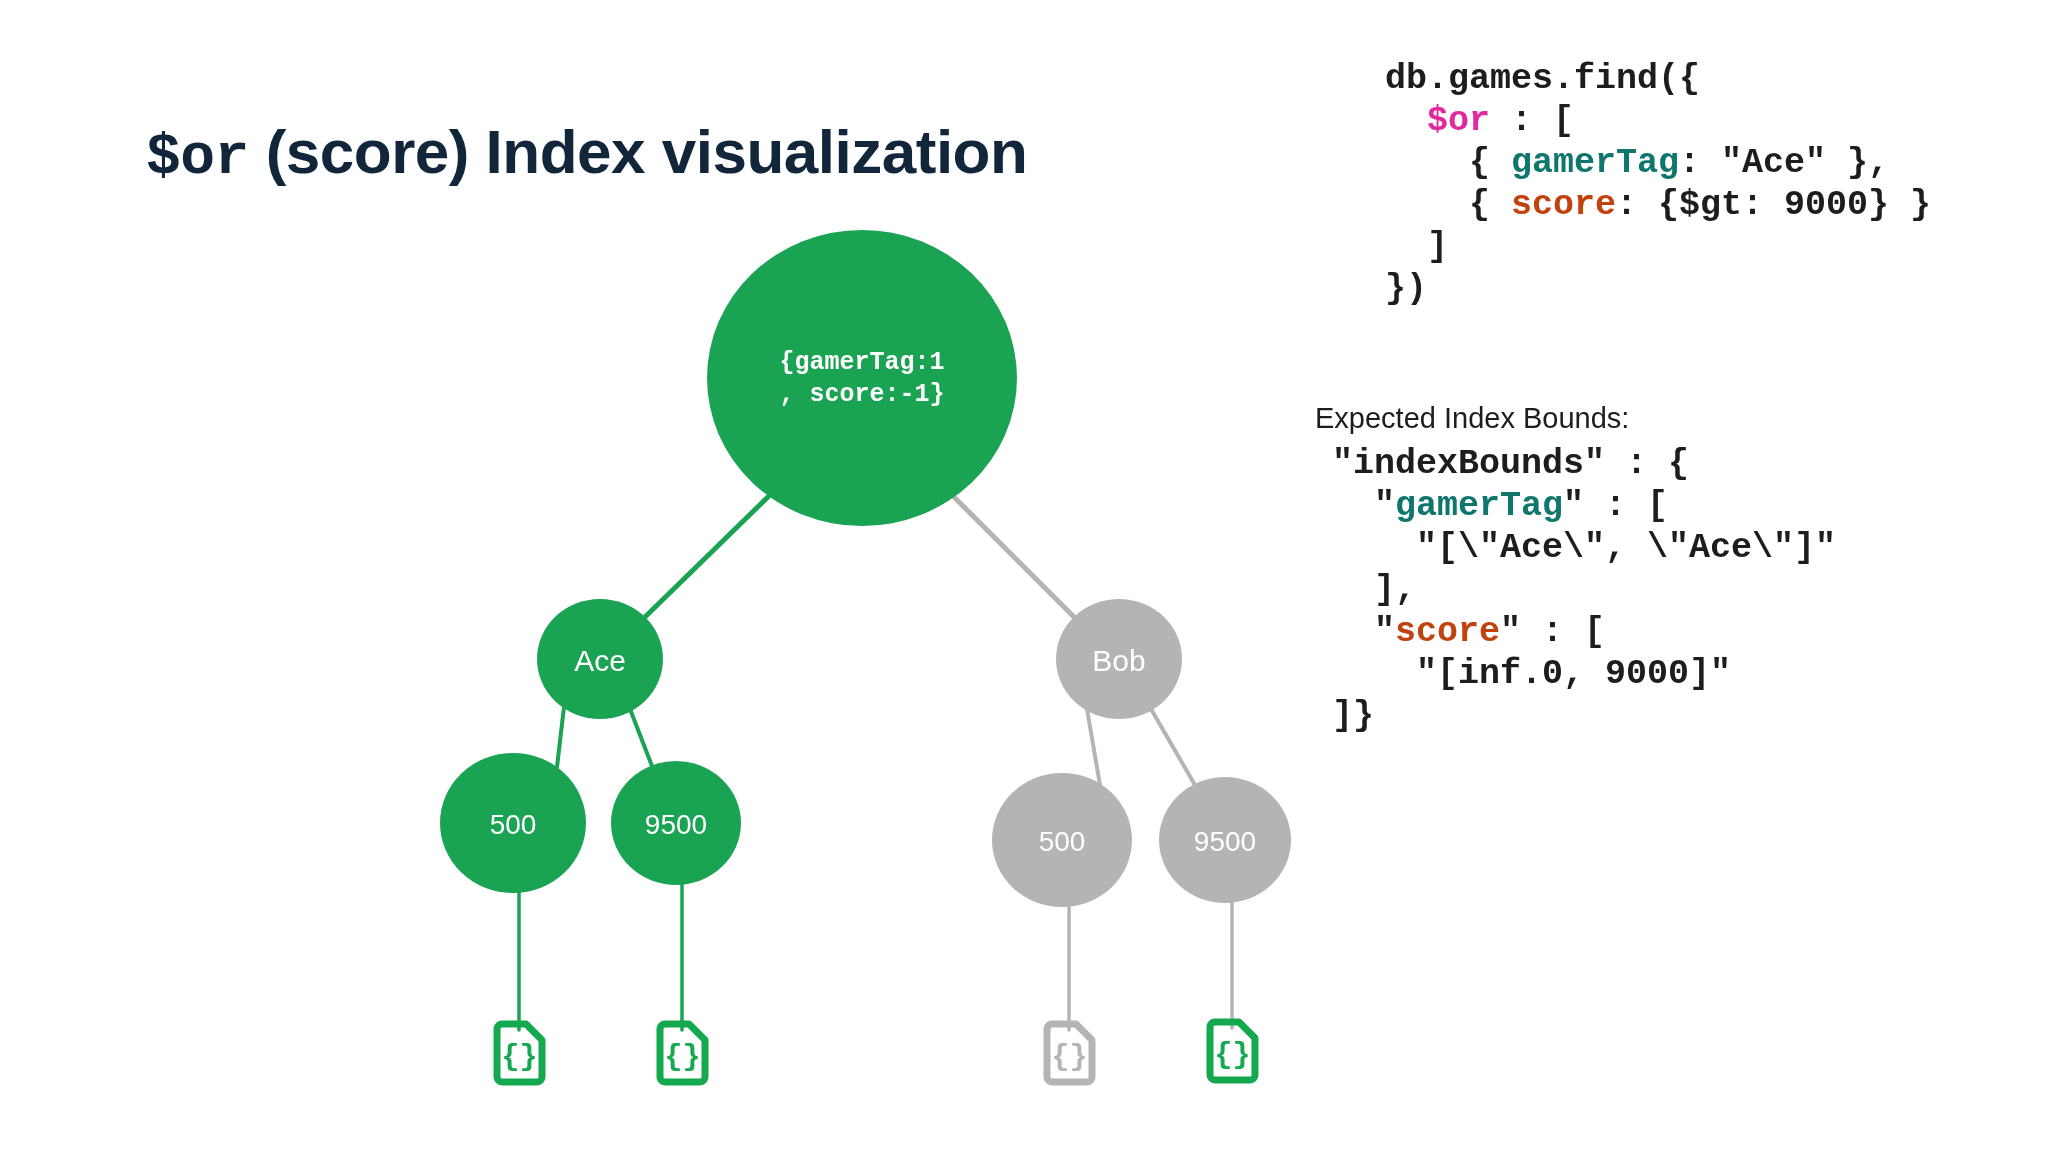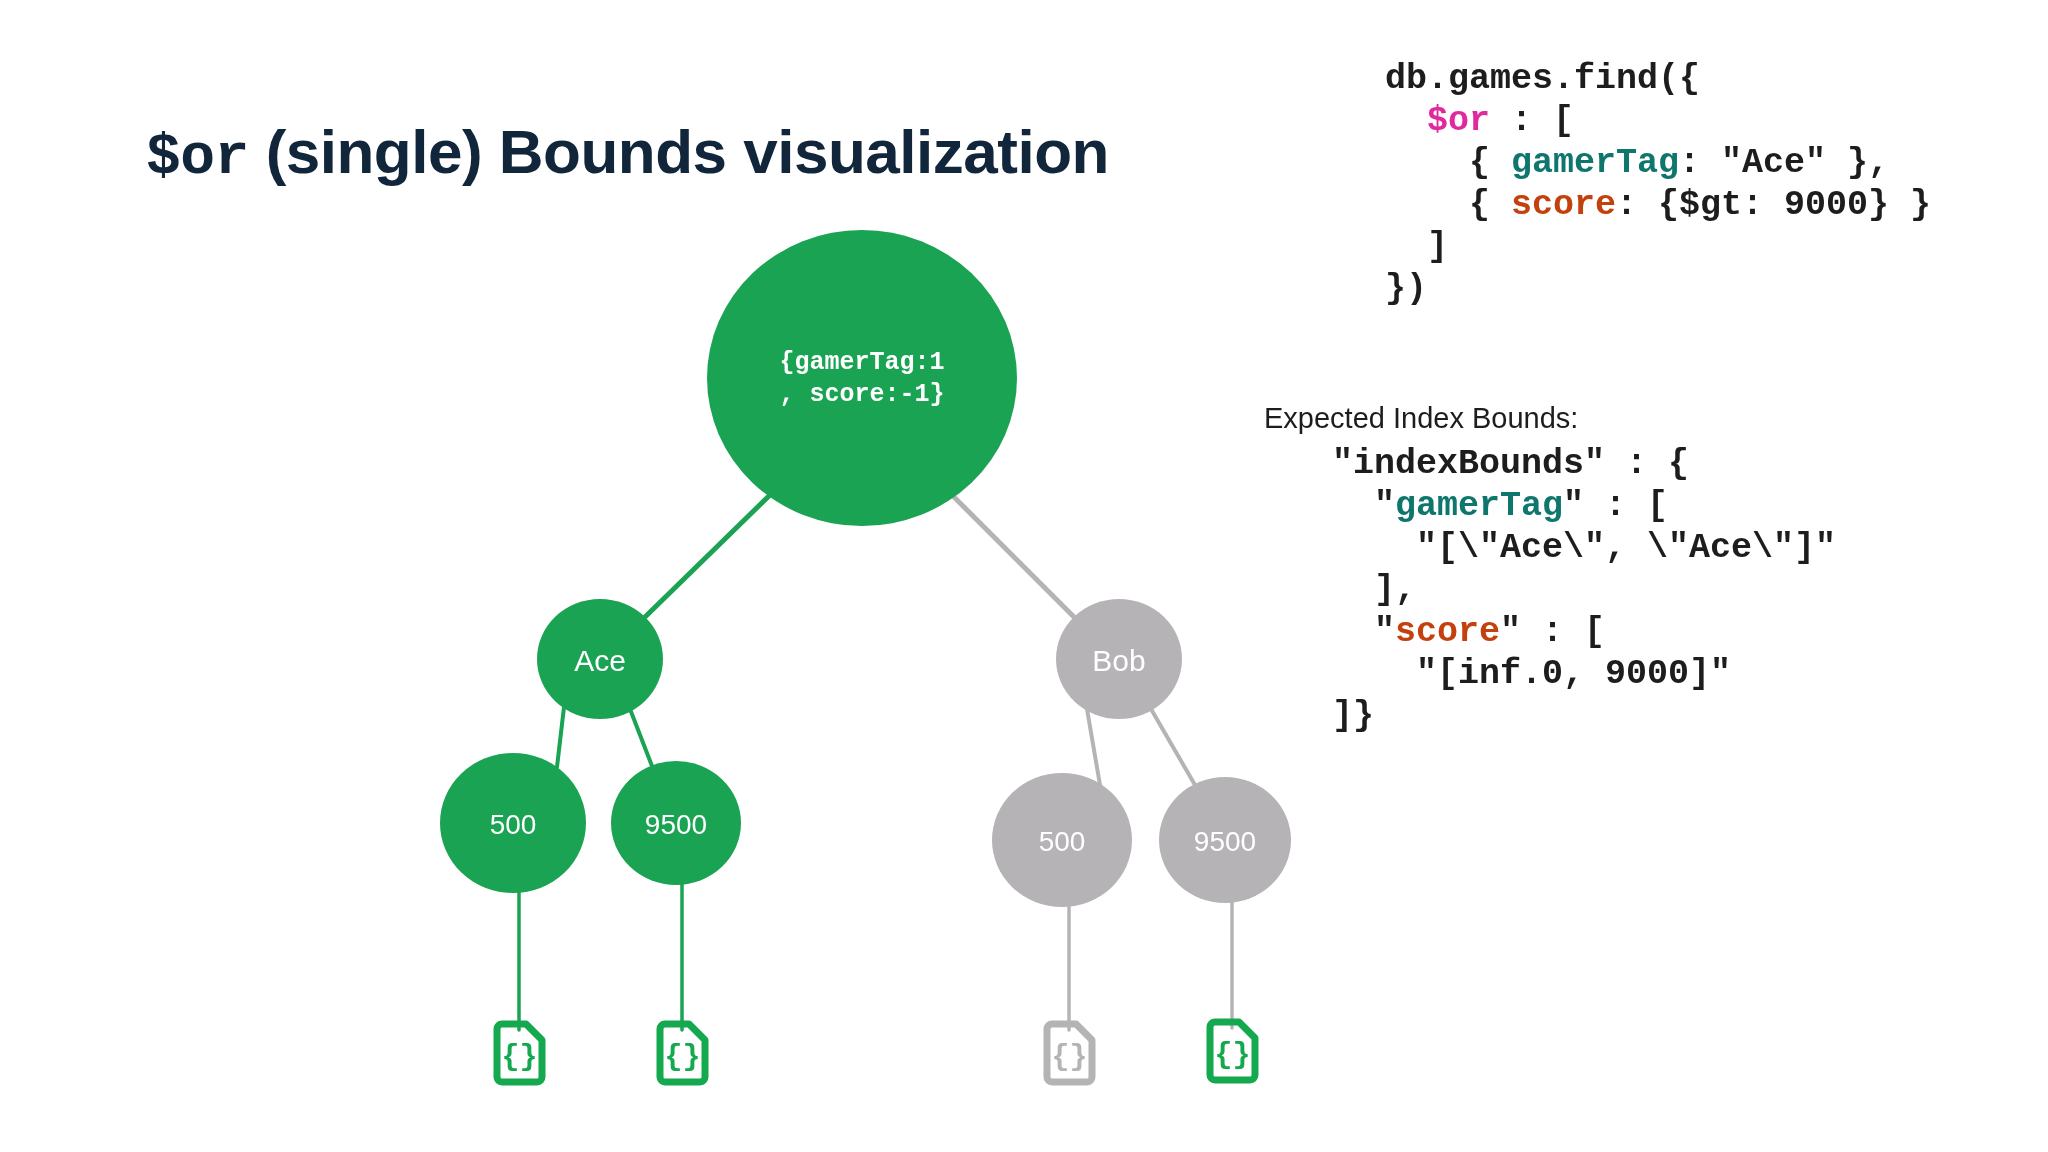--- a/index.html
+++ b/index.html
@@ -43,21 +43,21 @@
     font-size: 35px;
     line-height: 42px;
     color: #1d1d1d;
     white-space: pre;
   }
   #query-code { left: 1385px; top: 58px; }
   #bounds-code { left: 1332px; top: 443px; }
 
   #bounds-heading {
     position: absolute;
-    left: 1264px;
+    left: 1315px;
     top: 402px;
     font-family: "Liberation Sans", sans-serif;
     font-size: 29px;
     font-weight: normal;
     color: #1d1d1d;
     white-space: nowrap;
   }
 
   .tok-or      { color: #e0299e; }
   .tok-green   { color: #0f766e; }
@@ -85,21 +85,21 @@
     fill: #ffffff;
     text-anchor: middle;
     dominant-baseline: central;
   }
 </style>
 </head>
 <body>
 
 <div id="slide">
 
-  <div id="slide-title"><span class="mono-tok">$or</span><span> (single) Bounds visualization</span></div>
+  <div id="slide-title"><span class="mono-tok">$or</span><span> (score) Index visualization</span></div>
 
   <div id="query-code" class="code-block"><div><span class="tok-plain">db.games.find({</span></div><div><span class="tok-plain">  </span><span class="tok-or">$or</span><span class="tok-plain"> : [</span></div><div><span class="tok-plain">    { </span><span class="tok-green">gamerTag</span><span class="tok-plain">: "Ace" },</span></div><div><span class="tok-plain">    { </span><span class="tok-yellow">score</span><span class="tok-plain">: {$gt: 9000} }</span></div><div><span class="tok-plain">  ]</span></div><div><span class="tok-plain">})</span></div></div>
 
   <div id="bounds-heading">Expected Index Bounds:</div>
   <div id="bounds-code" class="code-block"><div><span class="tok-plain">"indexBounds" : {</span></div><div><span class="tok-plain">  "</span><span class="tok-green">gamerTag</span><span class="tok-plain">" : [</span></div><div><span class="tok-plain">    "[\"Ace\", \"Ace\"]"</span></div><div><span class="tok-plain">  ],</span></div><div><span class="tok-plain">  "</span><span class="tok-yellow">score</span><span class="tok-plain">" : [</span></div><div><span class="tok-plain">    "[inf.0, 9000]"</span></div><div><span class="tok-plain">]}</span></div></div>
 
   <svg id="tree-svg" viewBox="0 0 2048 1152">
     <g id="tree-edges">
         <line x1="772" y1="493" x2="645" y2="617" stroke="#1aa353" stroke-width="5" stroke-linecap="round"></line>
         <line x1="950" y1="493" x2="1074" y2="617" stroke="#b5b3b6" stroke-width="5" stroke-linecap="round"></line>

